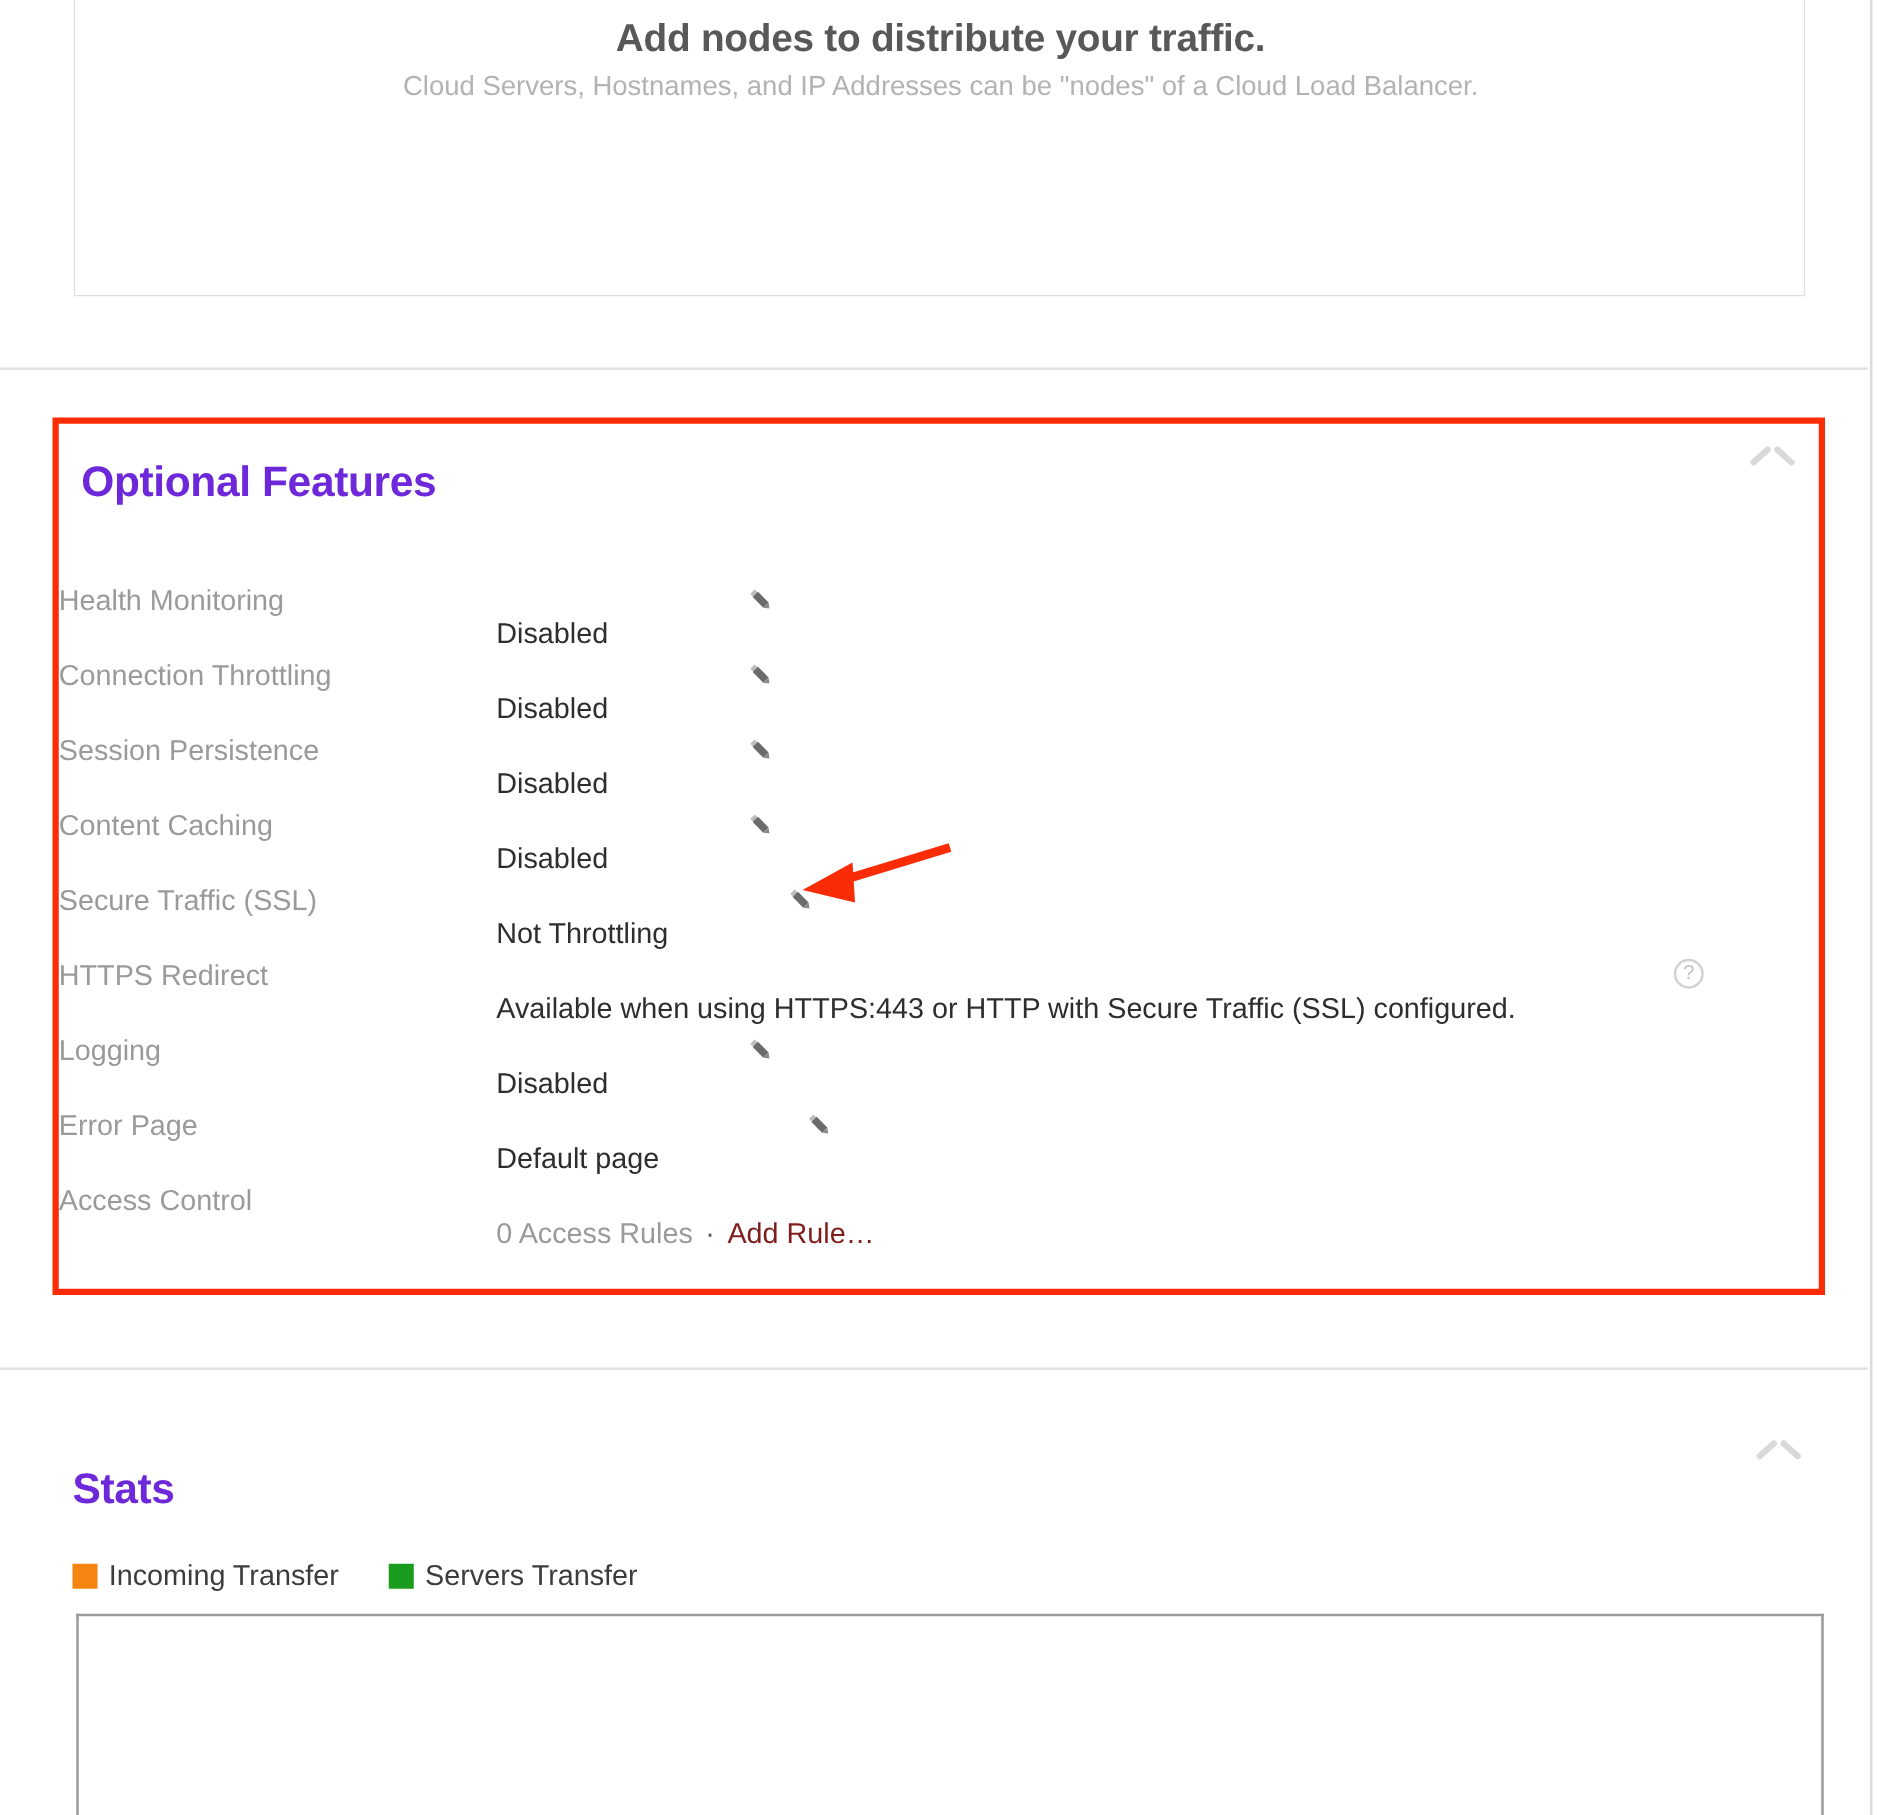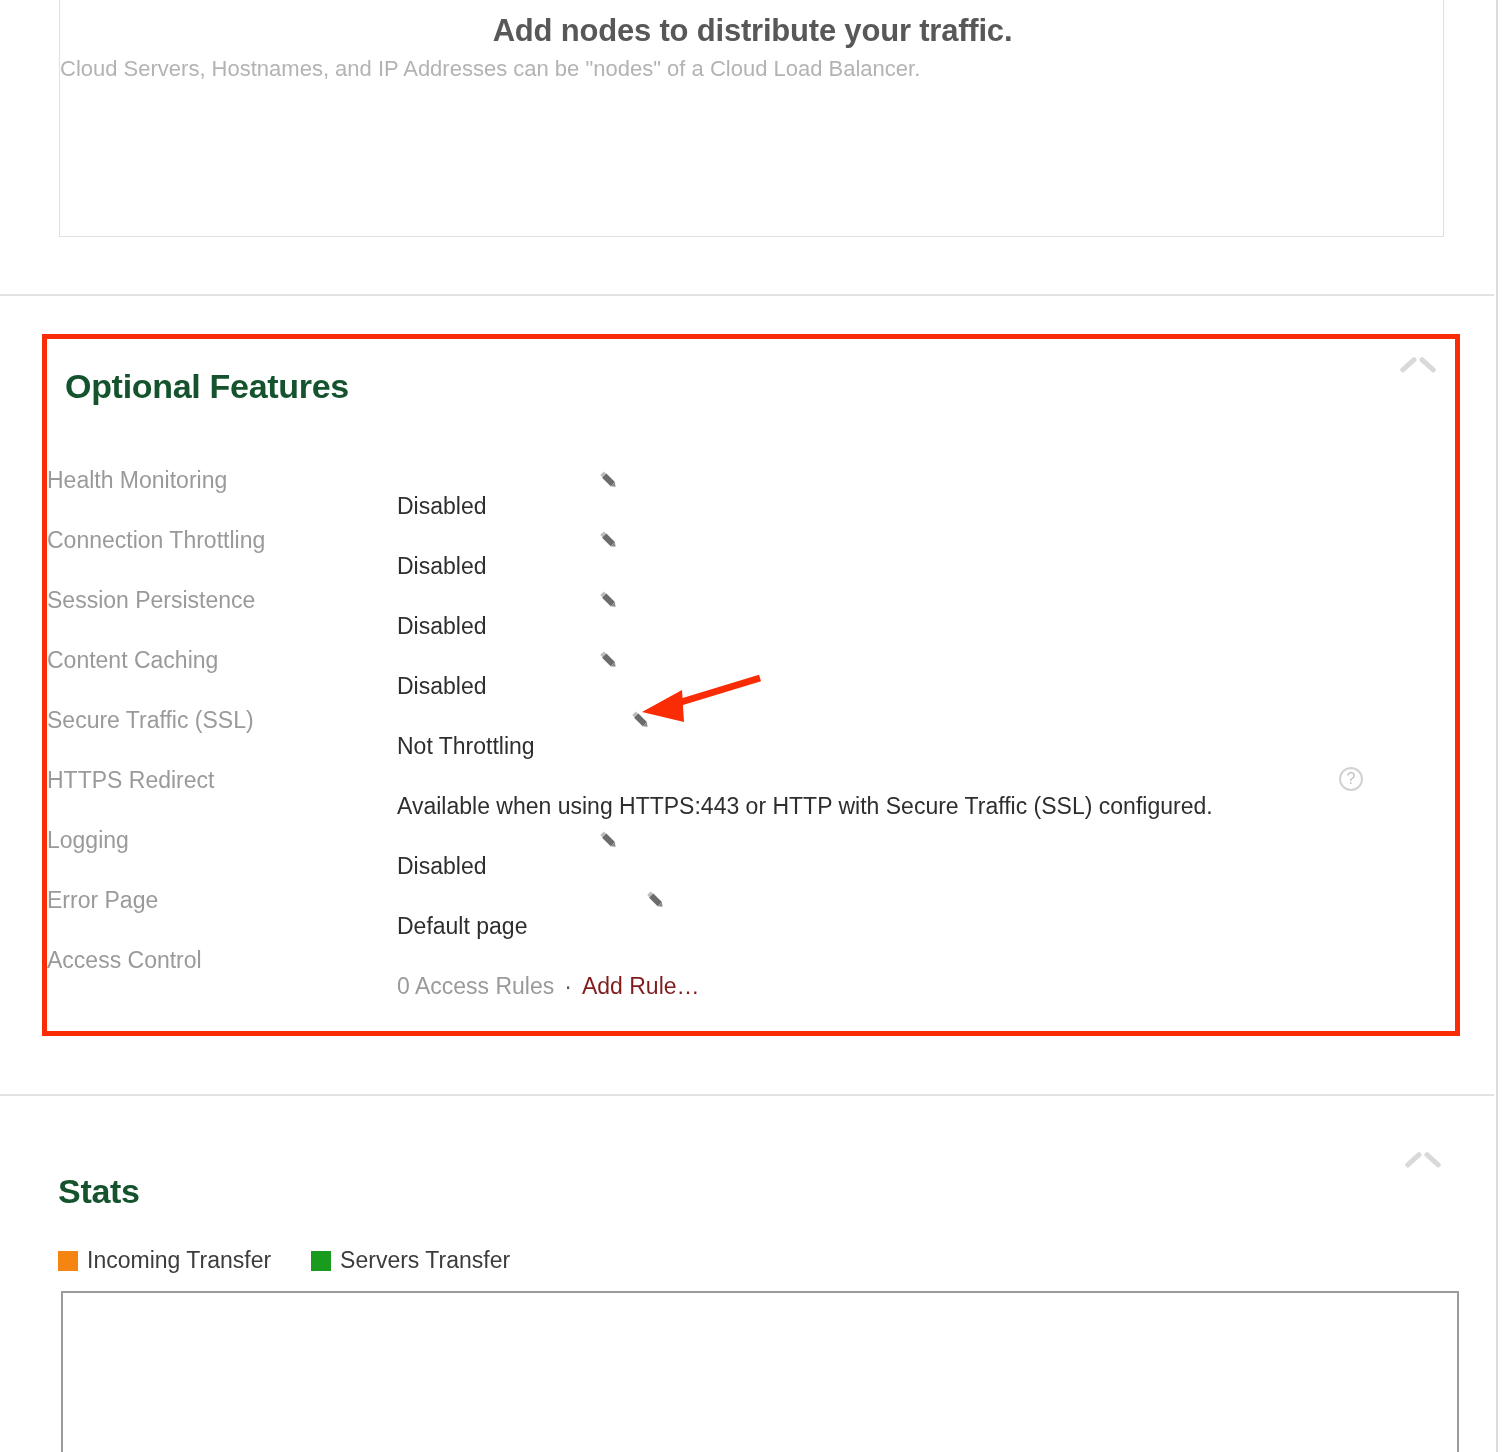--- a/index.html
+++ b/index.html
@@ -55,21 +55,21 @@
     font-size: 31px;
     font-weight: bold;
     color: #585858;
     letter-spacing: -0.2px;
   }
   .nodes-sub {
     position: absolute;
     left: 0;
     top: 115px;
     width: 1385px;
-    text-align: left;
+    text-align: center;
     font-size: 22px;
     color: #b3b3b3;
   }
 
   
   .section-rule {
     position: absolute;
     left: 0;
     width: 1494px;
     height: 2px;
@@ -86,21 +86,21 @@
     width: 1418px;
     height: 702px;
     border: 5px solid #fa2c05;
     box-sizing: border-box;
     background: #fff;
   }
   .sec-title {
     position: absolute;
     font-size: 34px;
     font-weight: bold;
-    color: #14532d;
+    color: #6d28d9;
     letter-spacing: -0.3px;
   }
   .opt-title { left: 18px; top: 28px; }
 
   .chevron {
     position: absolute;
     width: 34px;
     height: 22px;
     cursor: pointer;
   }

